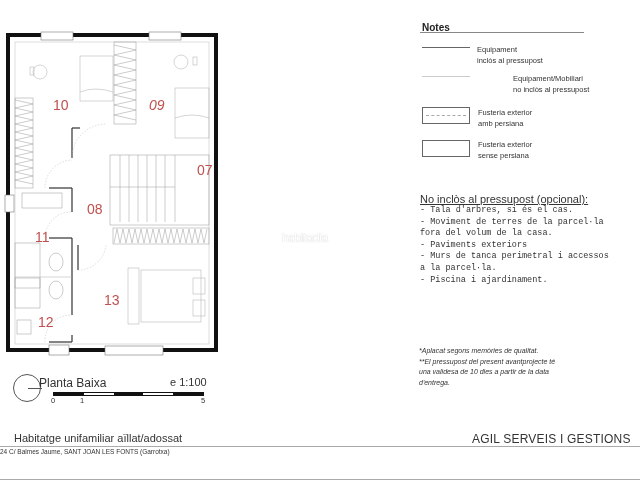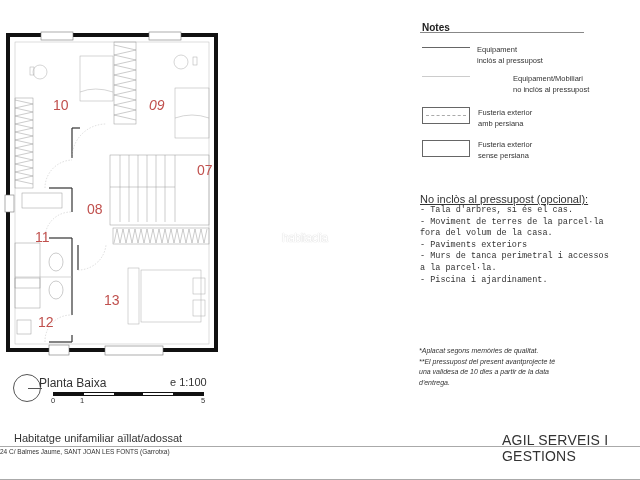--- a/index.html
+++ b/index.html
@@ -20,21 +20,21 @@
   .north::after { content:""; position:absolute; left:14px; top:13px; width:14px; height:1px; background:#555; }
   .plan-name { position:absolute; left:39px; top:376px; font-size:12px; color:#333; }
   .plan-scale { position:absolute; left:170px; top:376px; font-size:11px; color:#333; }
   .scalebar { position:absolute; left:53px; top:392px; width:151px; height:4px; display:flex; border:1px solid #111; box-sizing:border-box; }
   .scalebar span { flex:1; }
   .scalebar .b { background:#111; }
   .scalebar .w { background:#fff; }
   .tick { position:absolute; top:396px; font-size:7.5px; color:#333; }
   .project-title { position:absolute; left:14px; top:432px; font-size:11px; color:#333; }
   .address { position:absolute; left:0px; top:448px; font-size:6.5px; color:#333; }
-  .company { position:absolute; left:502px; top:432px; font-size:14px; color:#333; letter-spacing:0.2px; }
+  .company { position:absolute; left:472px; top:432px; font-size:12px; color:#333; letter-spacing:0.2px;text-align:right; }
   .hr { position:absolute; height:1px; background:#aaa; }
   .watermark { position:absolute; left:282px; top:231px; font-size:12px; color:#fff; text-shadow:0 0 1px #ddd, 0 0 1px #ccc; letter-spacing:-0.5px; }
 </style>
 </head>
 <body>
 
 <div class="plan">
   <svg width="240" height="360" viewBox="0 0 240 360">
 
     <g fill="#111">

